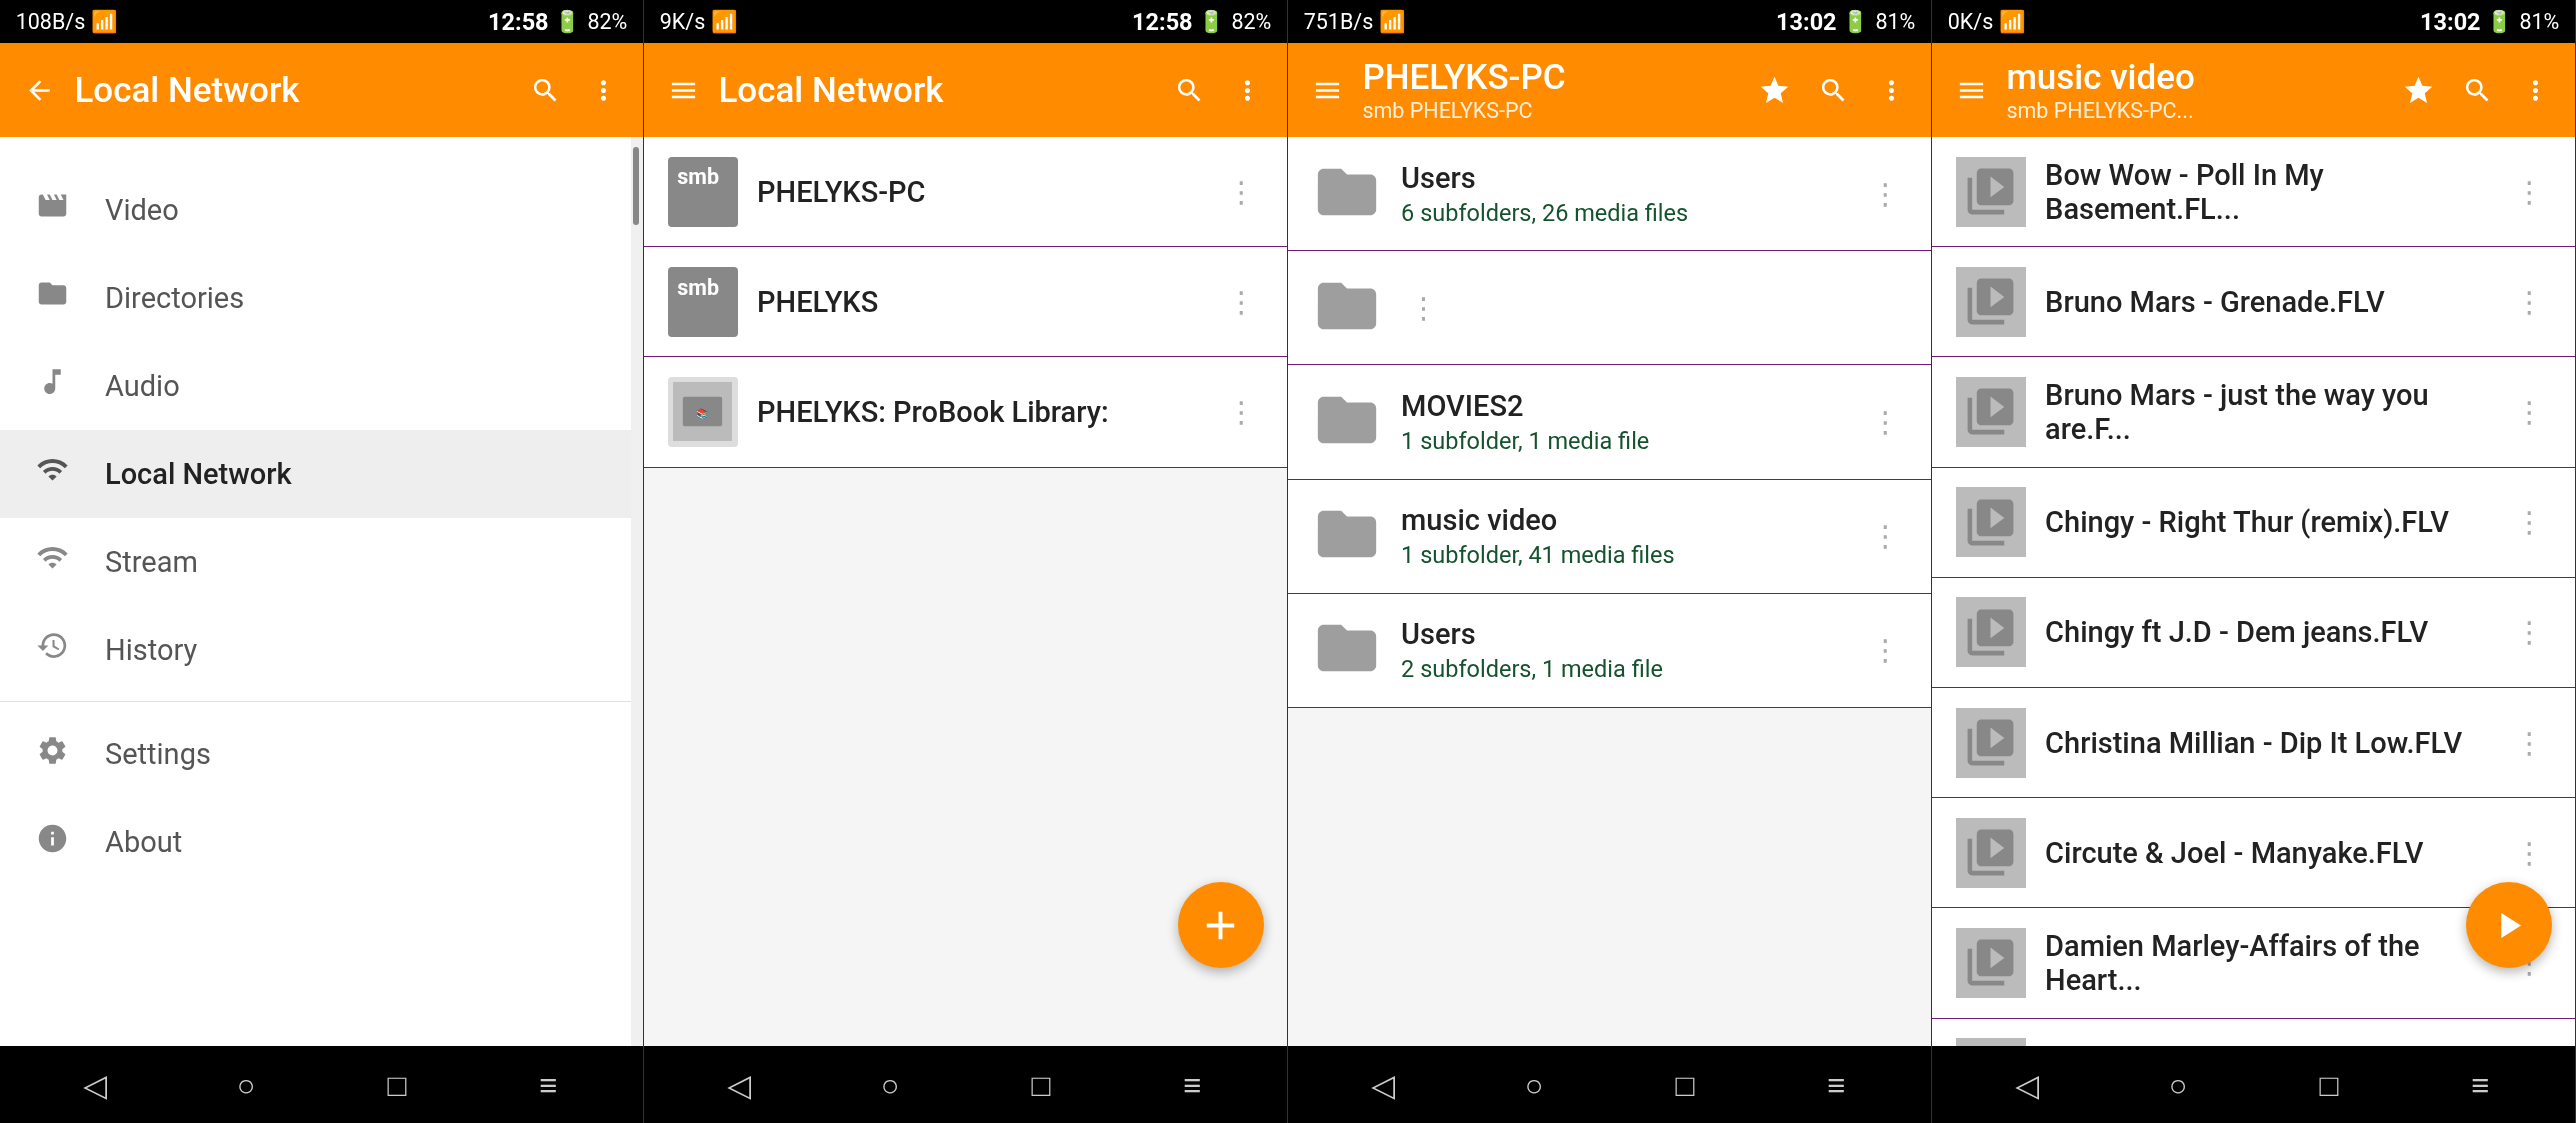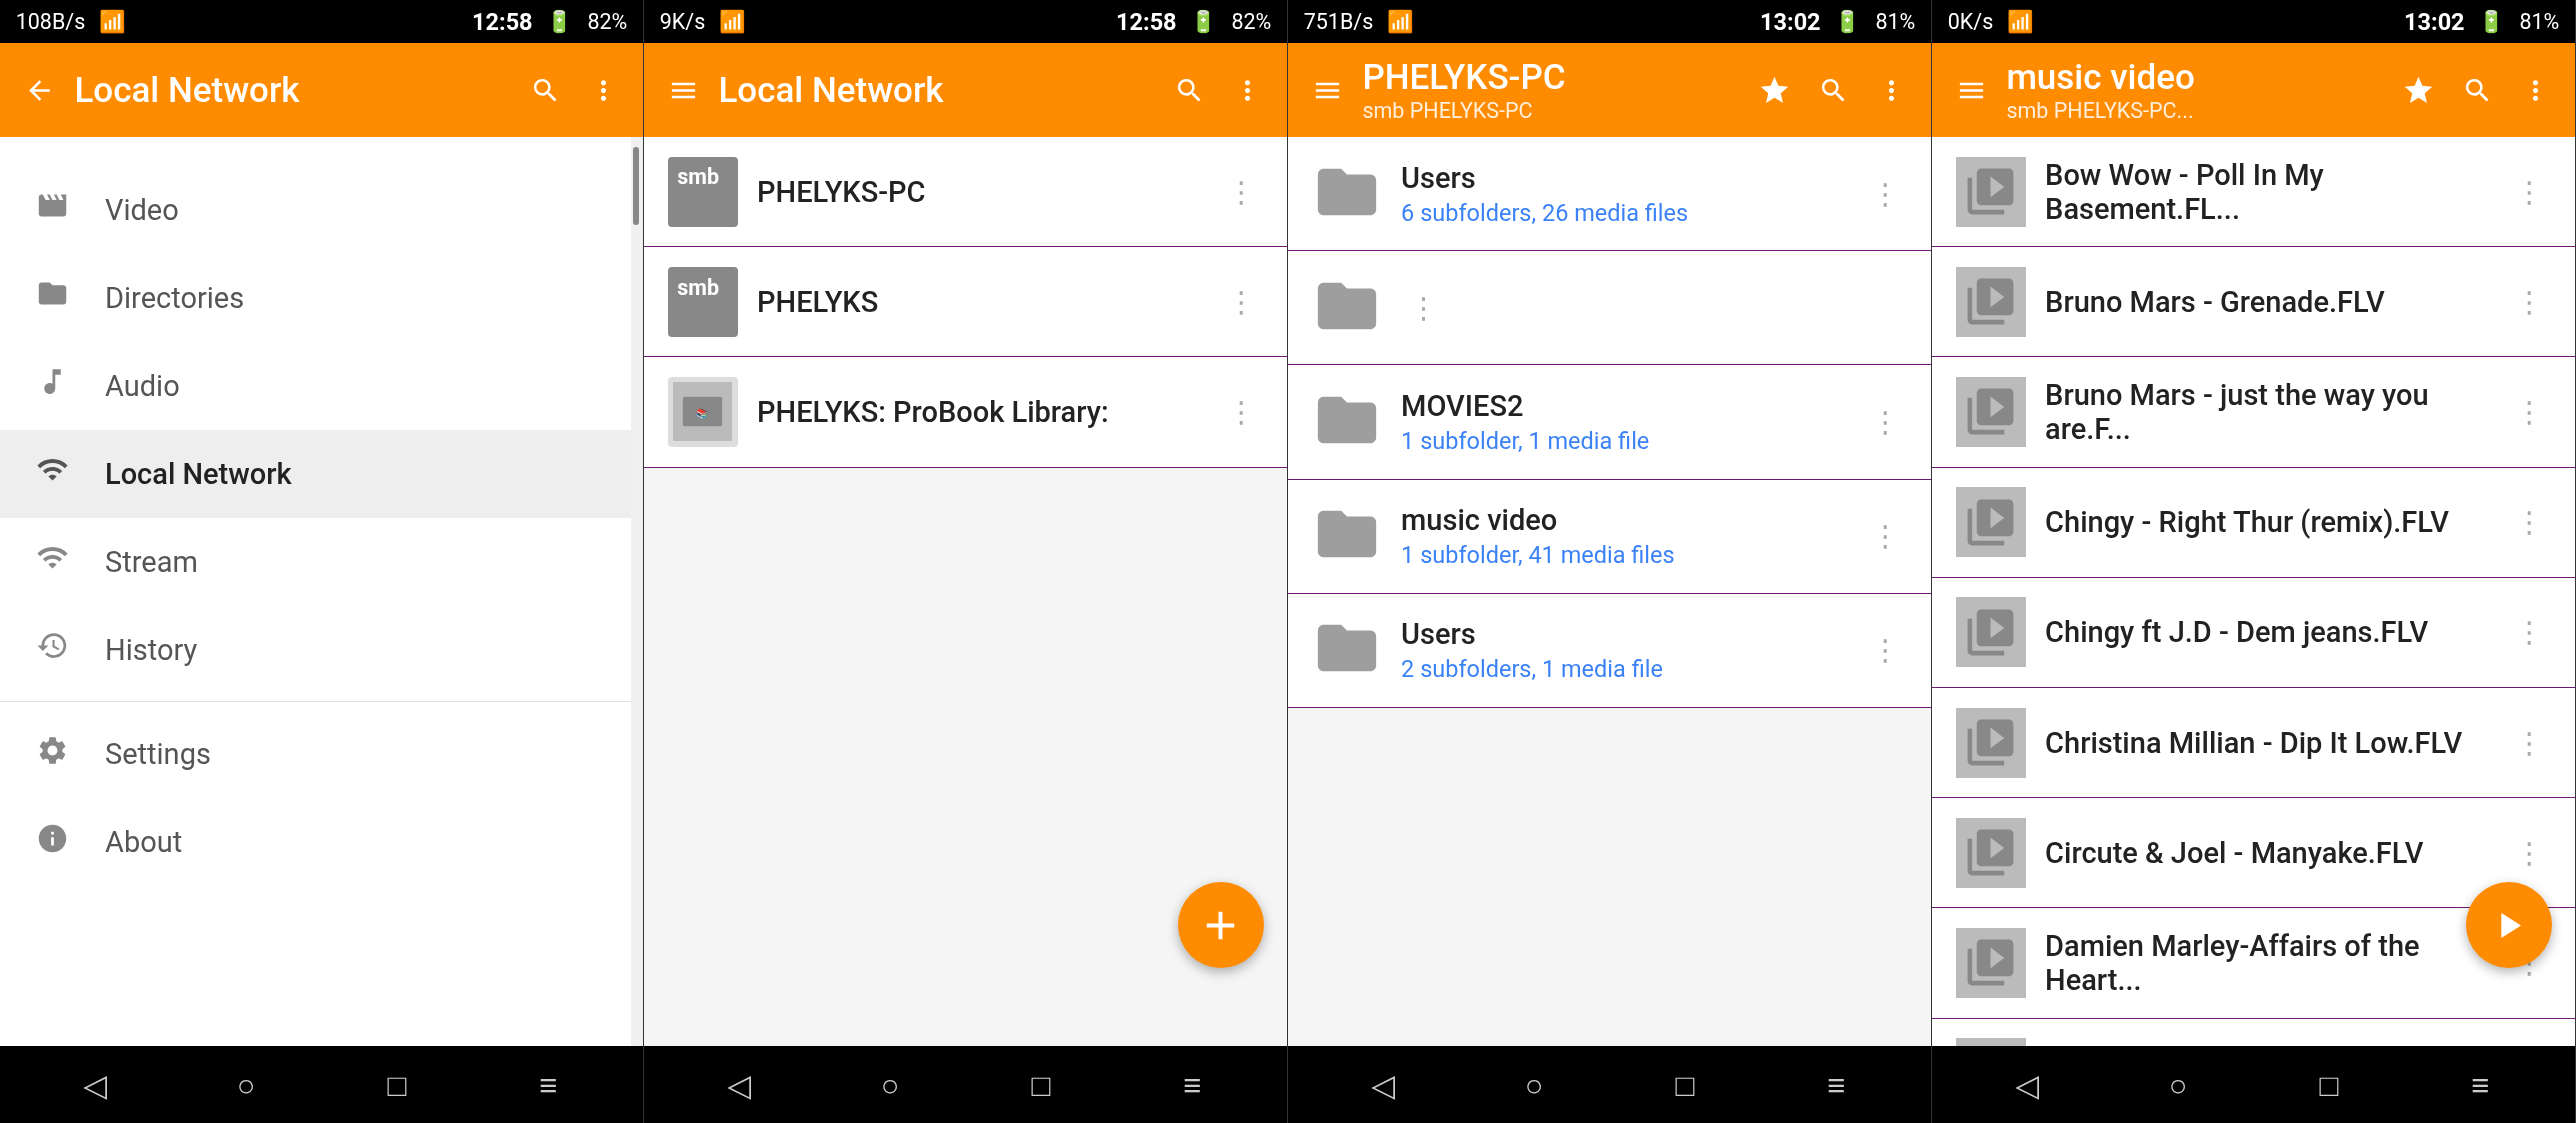--- a/index.html
+++ b/index.html
@@ -31,21 +31,21 @@
       padding: 5.9px 15.7px;
       display: flex;
       justify-content: space-between;
       align-items: center;
       height: 43px;
       flex-shrink: 0;
     }
     .status-left, .status-right {
       display: flex;
       align-items: center;
-      gap: 14px;
+      gap: 6px;
     }
     .status-time { font-weight: bold; font-size: 23.5px; text-align: center; }
 
     
     .toolbar {
       background: #ff8c00;
       color: #fff;
       display: flex;
       align-items: center;
       padding: 0 15.7px;
@@ -154,21 +154,21 @@
     .list-item-text {
       flex: 1;
     }
     .list-item-title {
       font-size: 29px;
       color: #222;
       font-weight: 500;
     }
     .list-item-subtitle {
       font-size: 23.5px;
-      color: #3b82f6;
+      color: #14532d;
       margin-top: 3.9px;
     }
     .list-item-more {
       color: #aaa;
       font-size: 29px;
       padding: 7.8px;
     }
 
     
     .fab {

